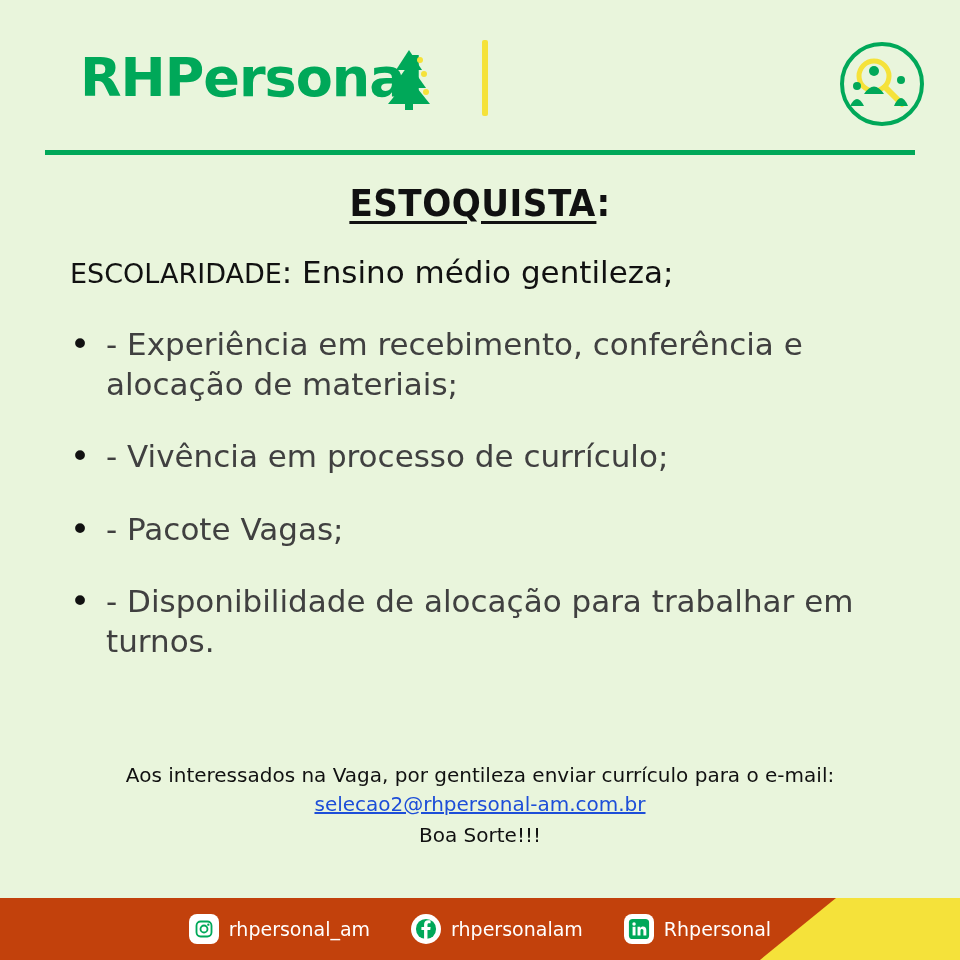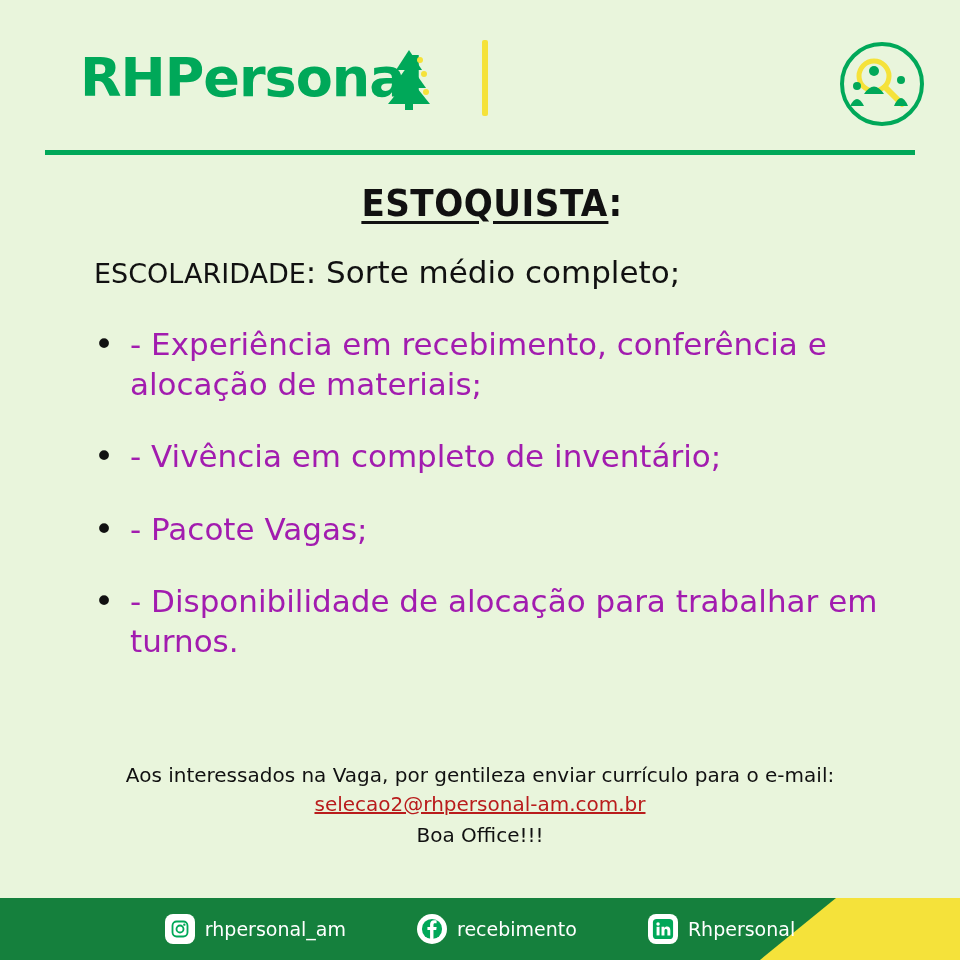--- a/index.html
+++ b/index.html
@@ -72,21 +72,21 @@
     position: absolute;
     left: 45px; right: 45px;
     bottom: 0;
     height: 5px;
     background: #00a859;
   }
 
   
   .content {
     flex: 1 1 auto;
-    padding: 26px 60px 0 84px;
+    padding: 26px 60px 0 60px;
     position: relative;
   }
   .job-title {
     text-align: center;
     font-family: "DejaVu Sans Condensed", "DejaVu Sans", sans-serif;
     font-weight: bold;
     font-size: 38px;
     color: #111;
     letter-spacing: 0.5px;
     margin-bottom: 28px;
@@ -106,21 +106,21 @@
     font-size: 27px;
     letter-spacing: 0px;
   }
   ul.reqs {
     list-style: none;
     margin: 0 0 0 10px;
   }
   ul.reqs li {
     position: relative;
     font-size: 31px;
-    color: #a21caf;
+    color: #404040;
     line-height: 1.3;
     margin-bottom: 20px;
     padding-left: 36px;
     margin-top: 32px;
   }
   ul.reqs li::before {
     content: "•";
     position: absolute;
     left: 0;
     top: -2px;
@@ -133,38 +133,38 @@
   .apply {
     position: absolute;
     left: 60px; right: 60px;
     bottom: 48px;
     text-align: center;
     font-size: 20px;
     color: #111;
     line-height: 1.45;
   }
   .apply .email {
-    color: #b91c1c;
+    color: #1d4ed8;
     text-decoration: underline;
   }
   .apply .luck {
     display: block;
     margin-top: 2px;
   }
 
   
   .socialbar {
     position: relative;
     flex: 0 0 62px;
     height: 62px;
-    background: #15803d;
+    background: #c2410c;
     display: flex;
     align-items: center;
     justify-content: center;
-    gap: 71px;
+    gap: 41px;
     overflow: hidden;
   }
   .socialbar .yellow-wedge {
     position: absolute;
     right: 0; top: 0;
     width: 200px; height: 62px;
     background: #f5e23a;
     clip-path: polygon(38% 0, 100% 0, 100% 100%, 0 100%);
   }
   .social {
@@ -224,34 +224,34 @@
     <div class="header-rule"></div>
   </div>
 
   <div class="content">
 
     <div class="job-title">
       <span class="underlined">ESTOQUISTA</span><span>:</span>
     </div>
 
     <div class="schooling">
-      <span class="lbl">ESCOLARIDADE</span><span>: Sorte médio completo;</span>
+      <span class="lbl">ESCOLARIDADE</span><span>: Ensino médio gentileza;</span>
     </div>
 
     <ul class="reqs">
       <li>- Experiência em recebimento, conferência e alocação de materiais;</li>
-      <li>- Vivência em completo de inventário;</li>
+      <li>- Vivência em processo de currículo;</li>
       <li>- Pacote Vagas;</li>
       <li>- Disponibilidade de alocação para trabalhar em turnos.</li>
     </ul>
 
     <div class="apply">
       <span>Aos interessados na Vaga, por gentileza enviar currículo para o e-mail:</span><br>
       <a class="email" href="#">selecao2@rhpersonal-am.com.br</a>
-      <span class="luck">Boa Office!!!</span>
+      <span class="luck">Boa Sorte!!!</span>
     </div>
   </div>
 
   <div class="socialbar">
     <div class="yellow-wedge"></div>
 
     <div class="social">
       <span class="badge">
         <svg viewBox="0 0 24 24" width="20" height="20">
           <rect x="3" y="3" width="18" height="18" rx="5" fill="none" stroke="#00a859" stroke-width="2.2"></rect>
@@ -262,21 +262,21 @@
       <span>rhpersonal_am</span>
     </div>
 
     <div class="social">
       <span class="badge circle">
         <svg viewBox="0 0 24 24" width="22" height="22">
           <circle cx="12" cy="12" r="11" fill="#00a859"></circle>
           <path d="M13.6 23V13.2h3l.45-3.5H13.6V7.5c0-1 .28-1.7 1.72-1.7H17V2.7c-.32-.05-1.4-.14-2.66-.14-2.64 0-4.44 1.6-4.44 4.56V9.7H7v3.5h2.9V23z" fill="#fff"></path>
         </svg>
       </span>
-      <span>recebimento</span>
+      <span>rhpersonalam</span>
     </div>
 
     <div class="social">
       <span class="badge">
         <svg viewBox="0 0 24 24" width="22" height="22">
           <rect x="1" y="1" width="22" height="22" rx="4" fill="#00a859"></rect>
           <circle cx="6.6" cy="6.6" r="1.9" fill="#fff"></circle>
           <rect x="5" y="9.6" width="3.2" height="9.4" fill="#fff"></rect>
           <path d="M10.4 9.6h3v1.3c.5-.9 1.6-1.6 3-1.6 2.4 0 3.6 1.5 3.6 4.2V19h-3.2v-4.9c0-1.3-.5-2.1-1.6-2.1-1 0-1.6.7-1.6 2.1V19h-3.2z" fill="#fff"></path>
         </svg>

